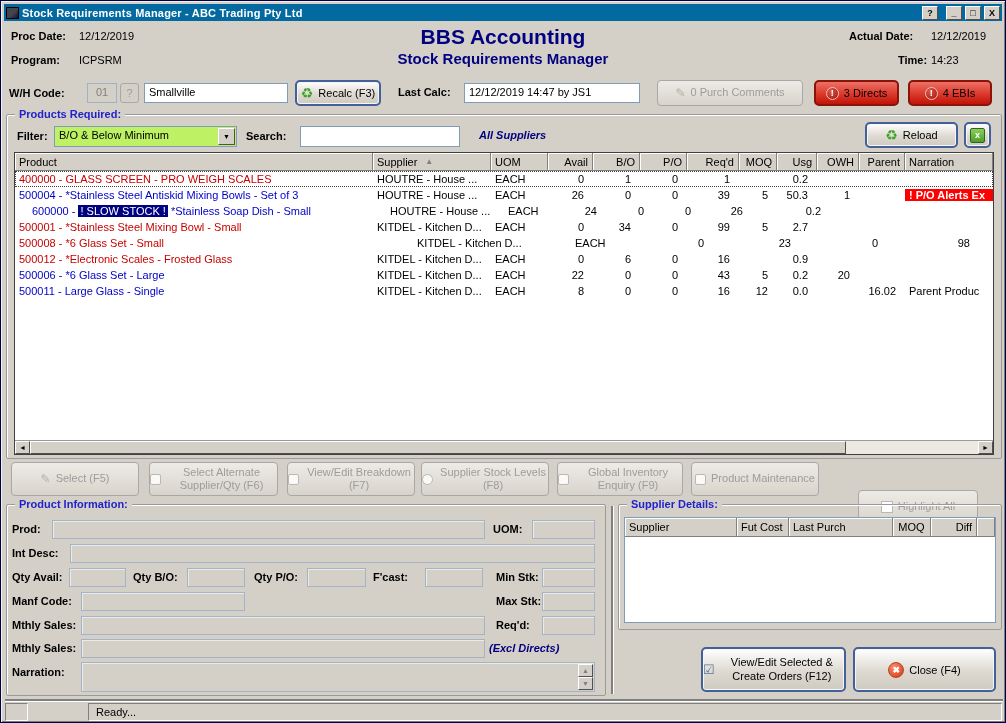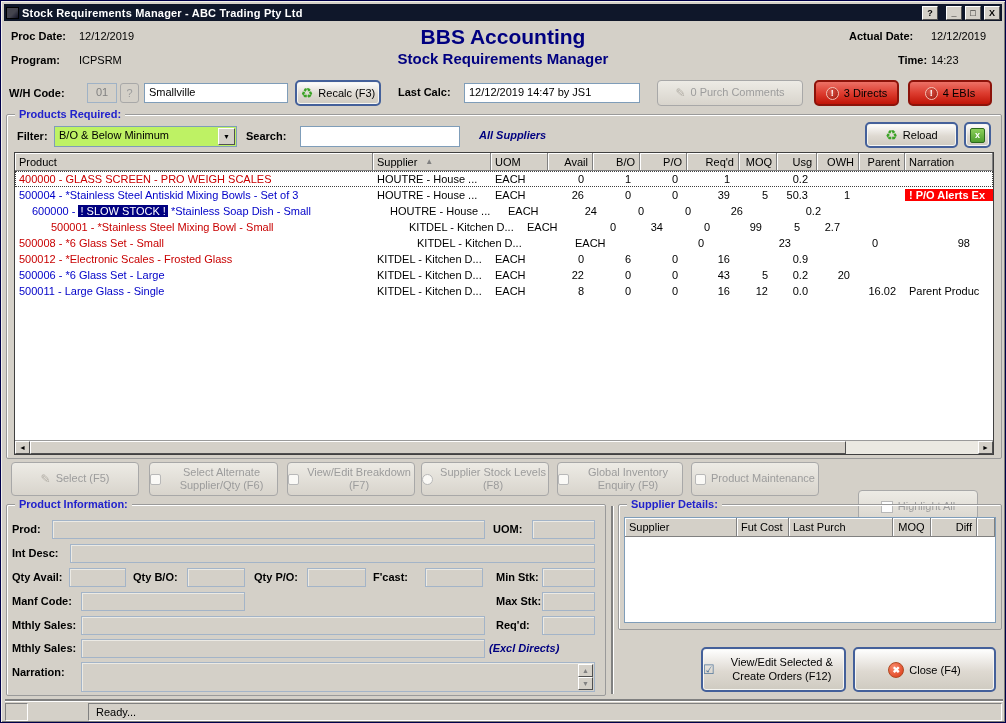--- a/index.html
+++ b/index.html
@@ -4,21 +4,21 @@
 <style>
   *{box-sizing:border-box;margin:0;padding:0}
   html,body{width:1006px;height:723px}
   body{font-family:"Liberation Sans",sans-serif;font-size:11px;background:#d4d0c8;position:relative;overflow:hidden}
   .abs{position:absolute}
   .lbl{font-weight:bold;color:#000;white-space:nowrap;font-size:11px}
   .val{color:#000;white-space:nowrap;font-size:11px}
   .window{position:absolute;inset:0;border:1px solid #00004a;background:#d4d0c8;
           box-shadow:inset 1px 1px 0 #f2f1ea, inset -1px -1px 0 #7e7e78}
   
-  .titlebar{left:3px;top:3px;right:3px;height:17px;background:#0f172a;display:flex;align-items:center;gap:3px;padding:0 2px}
+  .titlebar{left:3px;top:3px;right:3px;height:17px;background:#0369a1;display:flex;align-items:center;gap:3px;padding:0 2px}
   .app-icon{width:13px;height:12px;background:linear-gradient(135deg,#44444e 55%,#101024);border:1px solid #000;flex:none}
   .titlebar .ttl{color:#fff;font-weight:bold;font-size:11px;flex:1;letter-spacing:.2px;white-space:nowrap;overflow:hidden}
   .tbb{width:16px;height:14px;background:#d4d0c8;border:1px solid;border-color:#fff #505050 #505050 #fff;
        font:bold 9px "Liberation Sans",sans-serif;text-align:center;line-height:12px;color:#000;flex:none}
   .tb-gap{width:2px;flex:none}
   
   .bbs-title{top:24px;left:0;width:100%;text-align:center;color:#000080;font-size:21px;font-weight:bold}
   .bbs-sub{top:49px;left:0;width:100%;text-align:center;color:#000080;font-size:15px;font-weight:bold}
   
   .btn{display:inline-flex;align-items:center;justify-content:center;gap:5px;
@@ -211,21 +211,21 @@
             <div class="cell num">24</div>
             <div class="cell num">0</div>
             <div class="cell num">0</div>
             <div class="cell num">26</div>
             <div class="cell num"></div>
             <div class="cell num">0.2</div>
             <div class="cell num"></div>
             <div class="cell num"></div>
             <div class="cell"></div>
           </div>
-          <div class="grow" style="grid-template-columns: 358px 118px 57px 45px 47px 47px 52px 38px 40px 42px 46px 88px; margin-left: 32px;">
+          <div class="grow" style="grid-template-columns: 358px 118px 57px 45px 47px 47px 52px 38px 40px 42px 46px 88px;">
             <div class="cell prod-red">500001 - *Stainless Steel Mixing Bowl - Small</div>
             <div class="cell">KITDEL - Kitchen D...</div>
             <div class="cell">EACH</div>
             <div class="cell num">0</div>
             <div class="cell num">34</div>
             <div class="cell num">0</div>
             <div class="cell num">99</div>
             <div class="cell num">5</div>
             <div class="cell num">2.7</div>
             <div class="cell num"></div>

